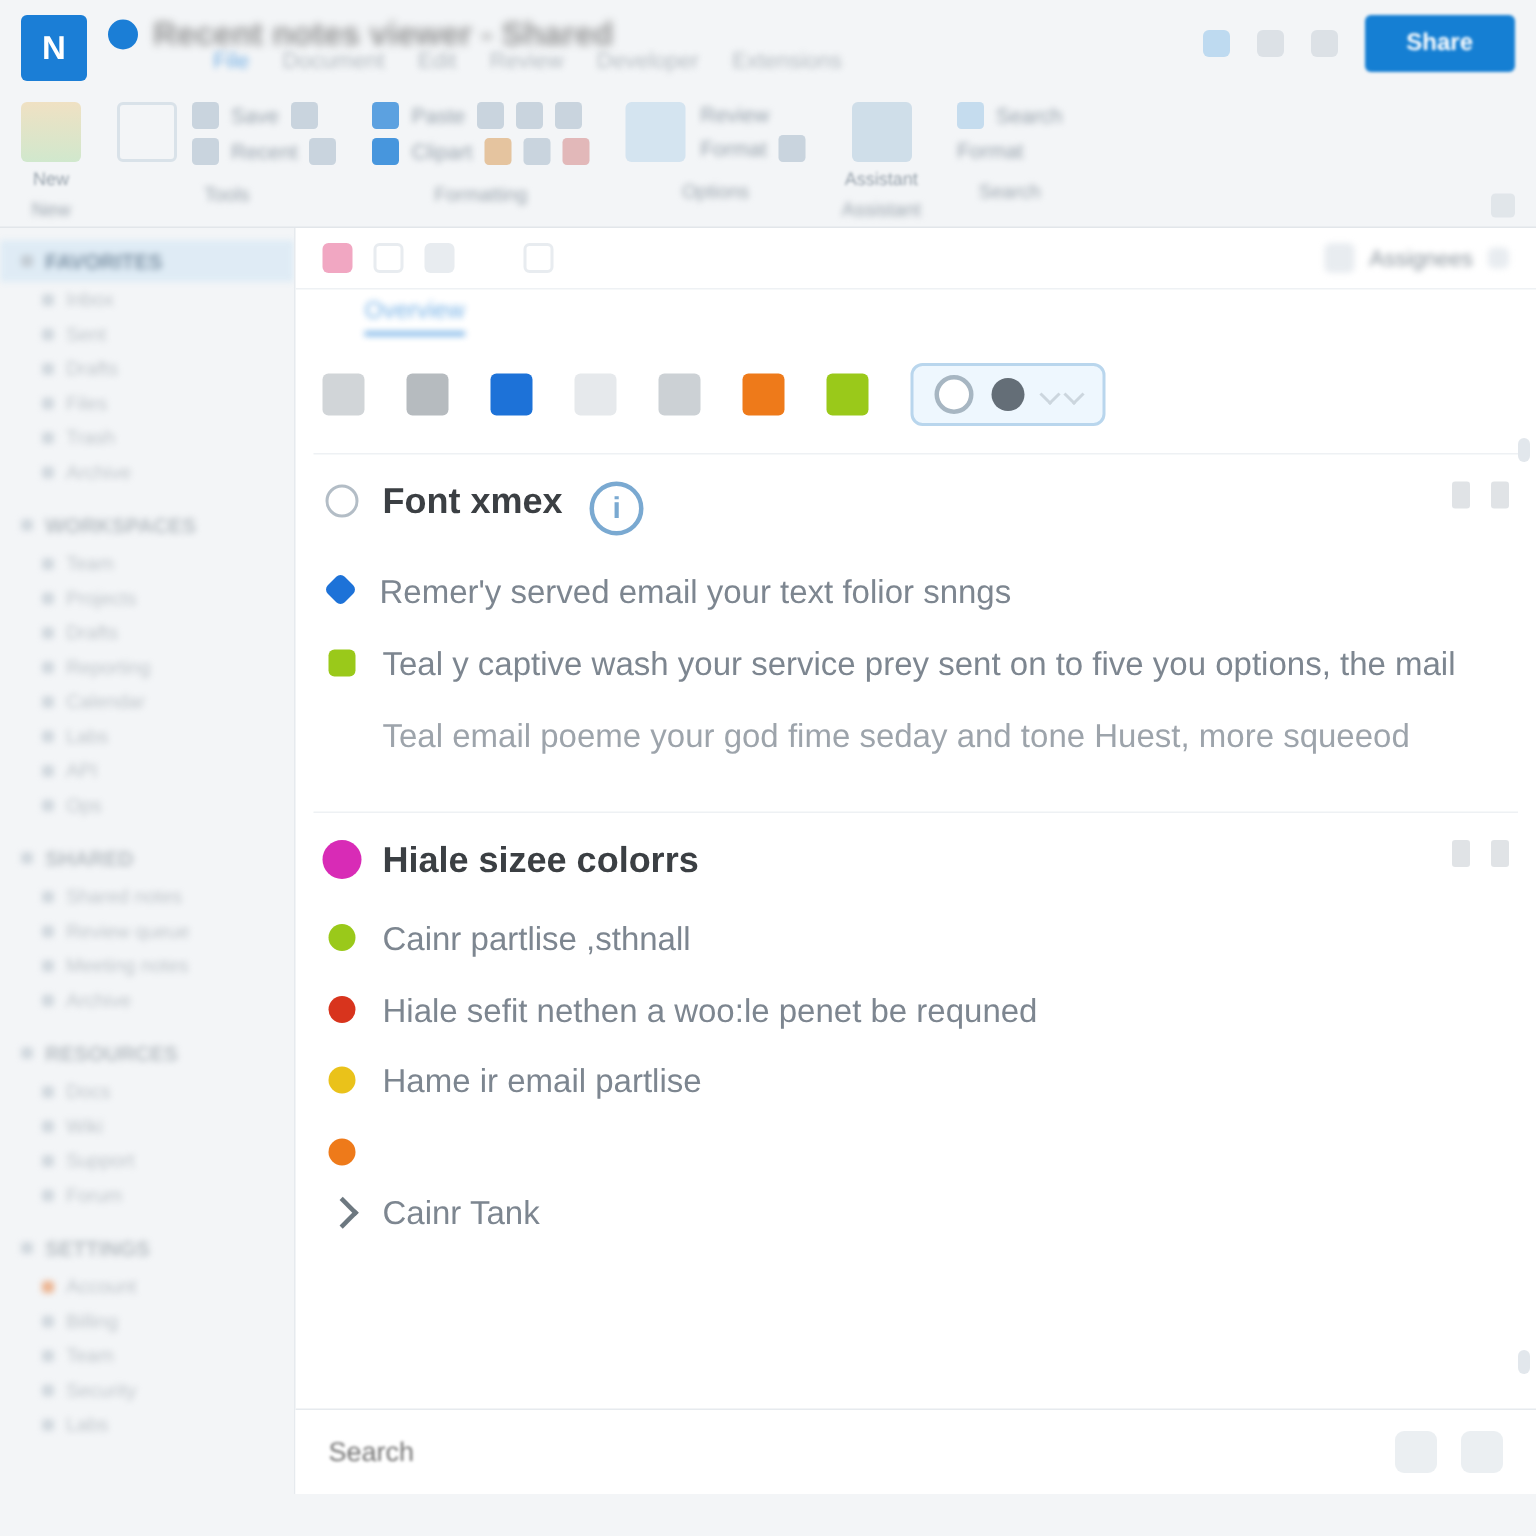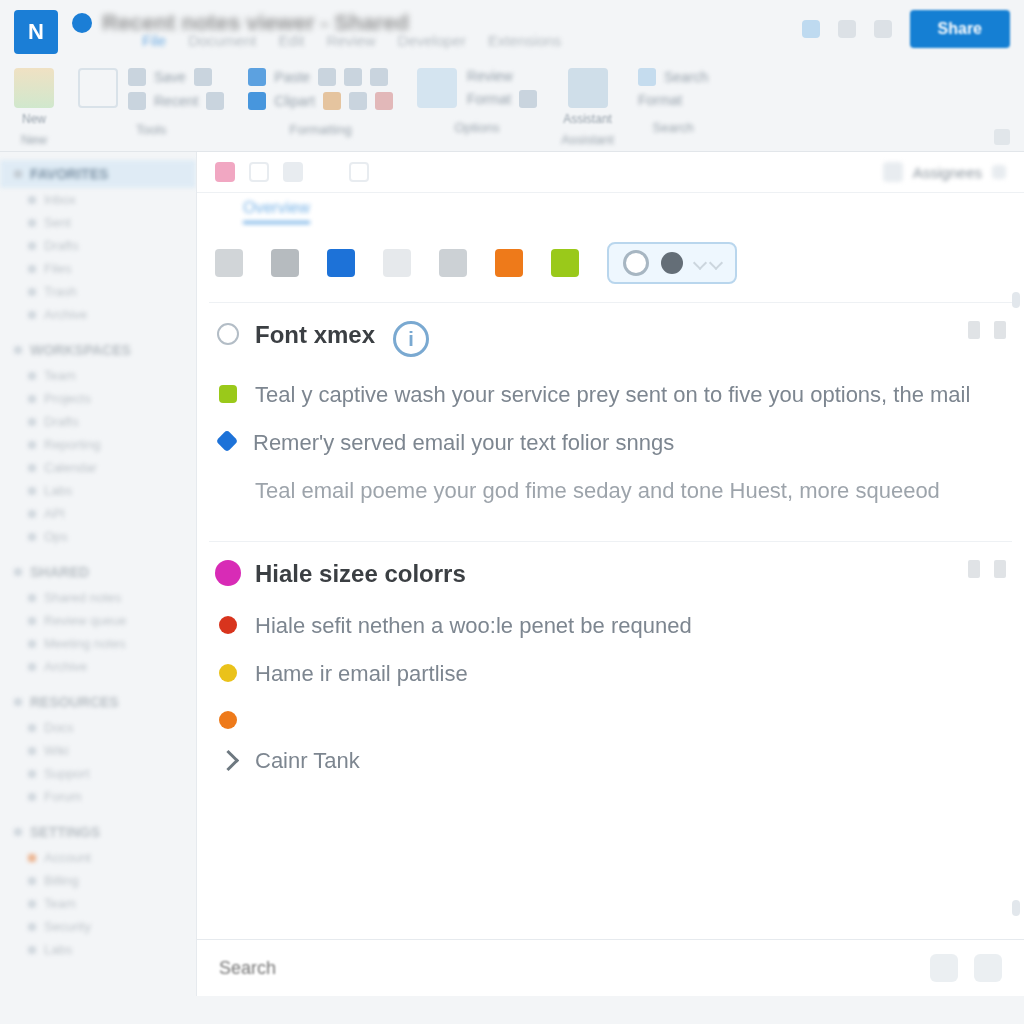--- a/index.html
+++ b/index.html
@@ -419,45 +419,49 @@
               <span class="outline"></span>
             </span>
           <span class="card-title">Font xmex</span>
           <span class="info-badge">i</span>
           <div class="card-actions">
               <span></span>
               <span></span>
             </div>
         </div>
         <div class="bullet-row">
+            <span class="bullet bluedia"></span>
+            <span class="bullet-text">Remer'y served email your text folior snngs</span>
+          </div>
+        <div class="bullet-row">
             <span class="bullet green"></span>
             <span class="bullet-text">Teal y captive wash your service prey sent on to five you options, the mail</span>
-          </div>
-        <div class="bullet-row">
-            <span class="bullet bluedia"></span>
-            <span class="bullet-text">Remer'y served email your text folior snngs</span>
           </div>
         <div class="bullet-row">
             <span class="bullet" style="visibility:hidden"></span>
             <span class="bullet-text dim">Teal email poeme your god fime seday and tone Huest, more squeeod</span>
           </div>
       </div>
 
       <div class="card">
         <div class="card-header">
           <span class="card-icon">
               <span class="magenta"></span>
             </span>
           <span class="card-title">Hiale sizee colorrs</span>
           <div class="card-actions">
               <span></span>
               <span></span>
             </div>
         </div>
         <div class="bullet-row">
+            <span class="bullet greendot"></span>
+            <span class="bullet-text">Cainr partlise ,sthnall</span>
+          </div>
+        <div class="bullet-row">
             <span class="bullet red"></span>
             <span class="bullet-text">Hiale sefit nethen a woo:le penet be requned</span>
           </div>
         <div class="bullet-row">
             <span class="bullet yellow"></span>
             <span class="bullet-text">Hame ir email partlise</span>
           </div>
         <div class="bullet-row">
             <span class="bullet orange"></span>
           </div>

